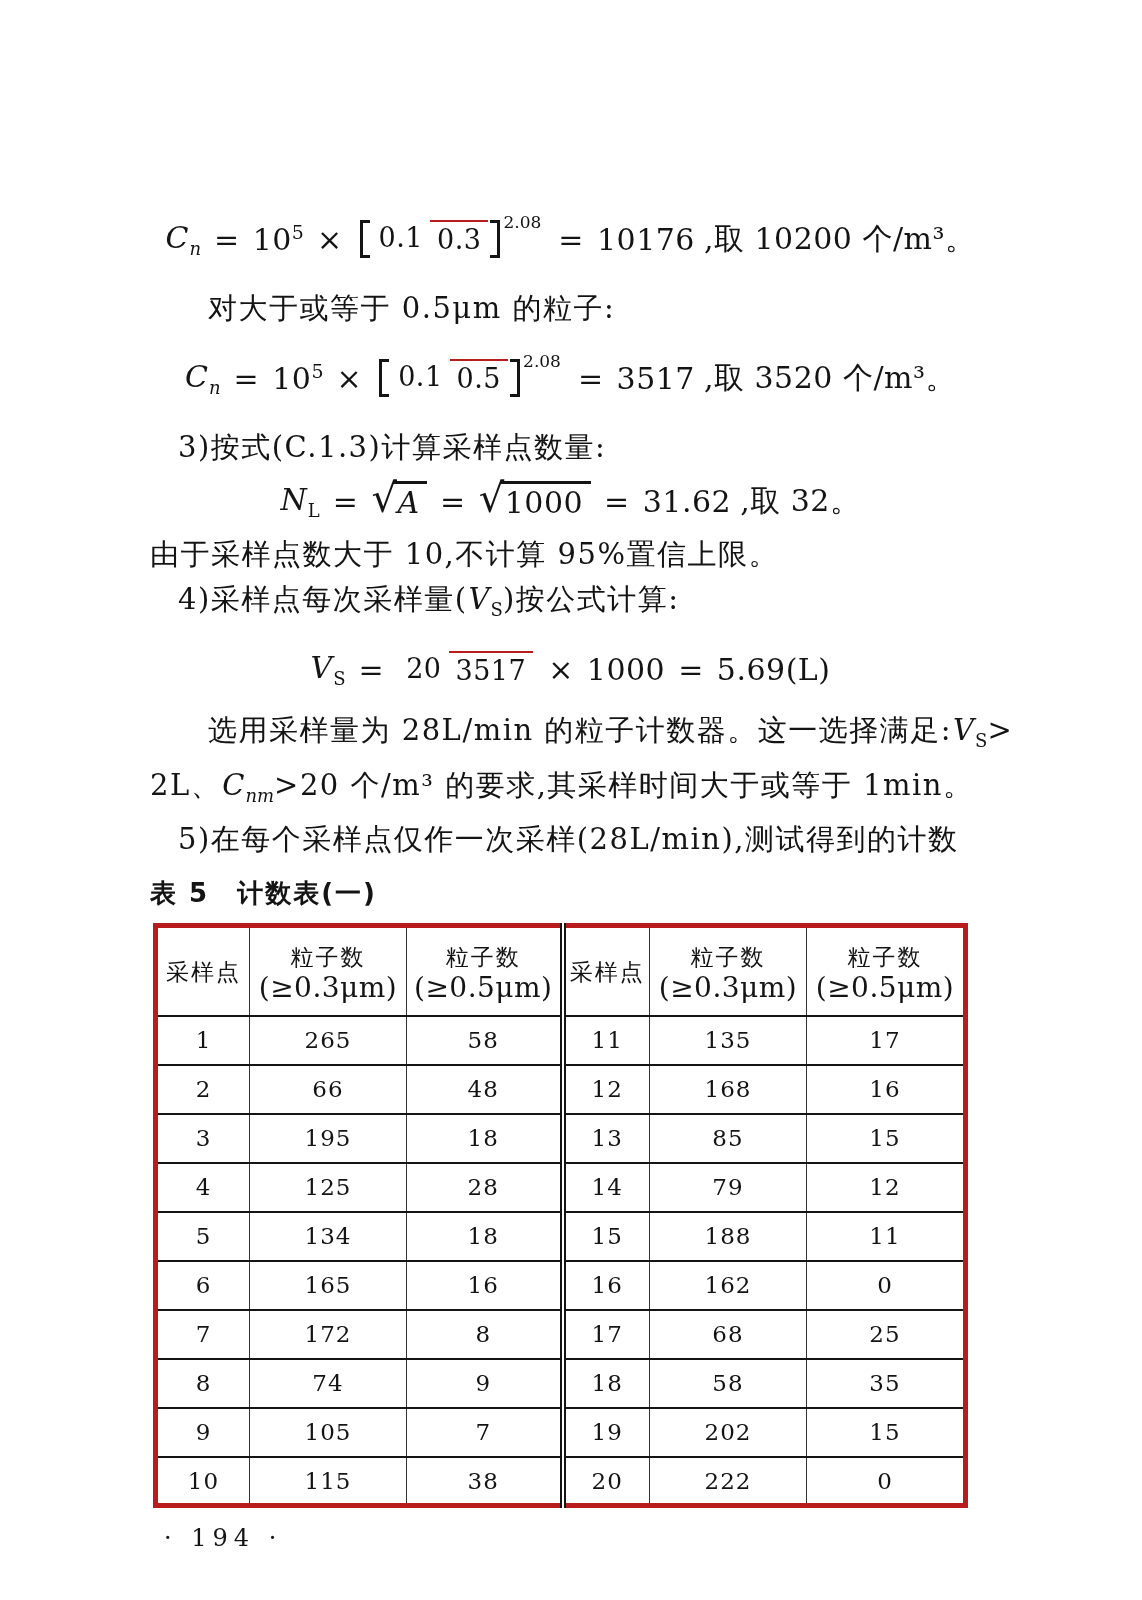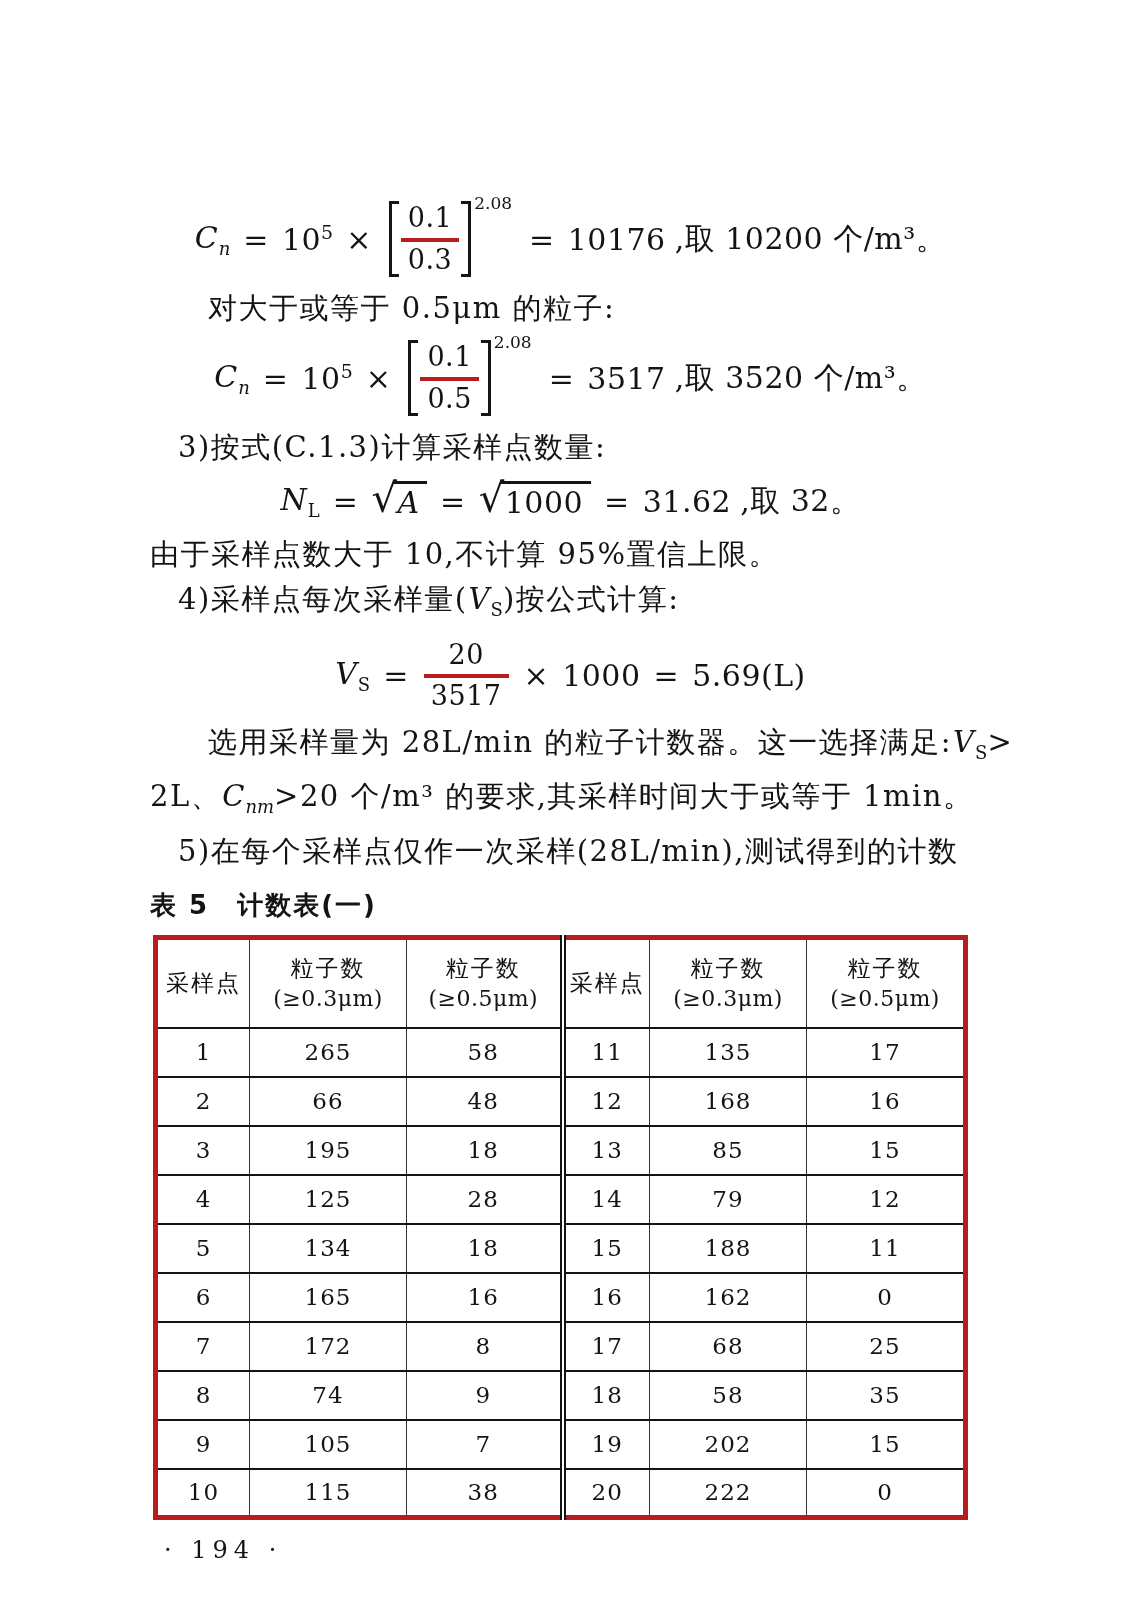--- a/index.html
+++ b/index.html
@@ -56,23 +56,23 @@
   .vgroup sub { font-size: 18px; letter-spacing: 0; }
   .fop { margin: 0 13px; }
   .ftail { margin-left: 9px; }
 
   .bgroup { display: inline-flex; align-items: stretch; margin: 0 4px; position: relative; }
   .bracket { display: inline-block; width: 10px; }
   .bleft  { border-left: 3px solid #141414; border-top: 3px solid #141414; border-bottom: 3px solid #141414; }
   .bright { border-right: 3px solid #141414; border-top: 3px solid #141414; border-bottom: 3px solid #141414; }
   .bpower { align-self: flex-start; font-size: 17px; margin: -8px 0 0 3px; letter-spacing: 0; }
 
-  .frac { display: inline-flex; flex-direction: column; align-items: center; font-size: 27px; margin: 0 2px; vertical-align: middle; }
+  .frac { display: inline-flex; flex-direction: row; align-items: center; font-size: 27px; margin: 0 2px; vertical-align: middle; }
   .frac .fr-num { padding: 1px 7px 3px 7px; line-height: 1.2; }
-  .frac .fr-den { border-top: 4px solid #b91c1c; padding: 2px 7px 1px 7px; line-height: 1.2; }
+  .frac .fr-den { border-top: 2px solid #b91c1c; padding: 2px 7px 1px 7px; line-height: 1.2; }
 
   .sqrt { display: inline-flex; align-items: flex-start; }
   .radsign { font-size: 40px; line-height: 34px; font-weight: normal; }
   .radicand { border-top: 3px solid #141414; margin-left: -4px; padding: 2px 8px 0 4px; line-height: 1.15; }
 
   
   .table-title {
     text-align: left;
     font-family: "DejaVu Sans", "Liberation Sans", sans-serif;
     font-weight: bold;
@@ -94,21 +94,21 @@
     border-right: 1px solid #333;
     text-align: center;
     padding: 0;
     font-weight: normal;
   }
   .count-table { border: 5px solid #b91c1c; }
   .count-table th.dbl, .count-table td.dbl { border-left: 6px double #141414; }
   .count-table thead th { height: 90px; }
   .count-table tbody td { height: 49px; letter-spacing: 1px; }
   .th-l1 { line-height: 32px; letter-spacing: 2px; }
-  .th-l2 { line-height: 30px; font-size: 22px; letter-spacing: 0.5px; }
+  .th-l2 { line-height: 30px; font-size: 28px; letter-spacing: 0.5px; }
 
   .page-num {
     margin: 16px 0 0 14px;
     font-size: 24px;
     letter-spacing: 6px;
   }
 </style>
 </head>
 <body>
 

